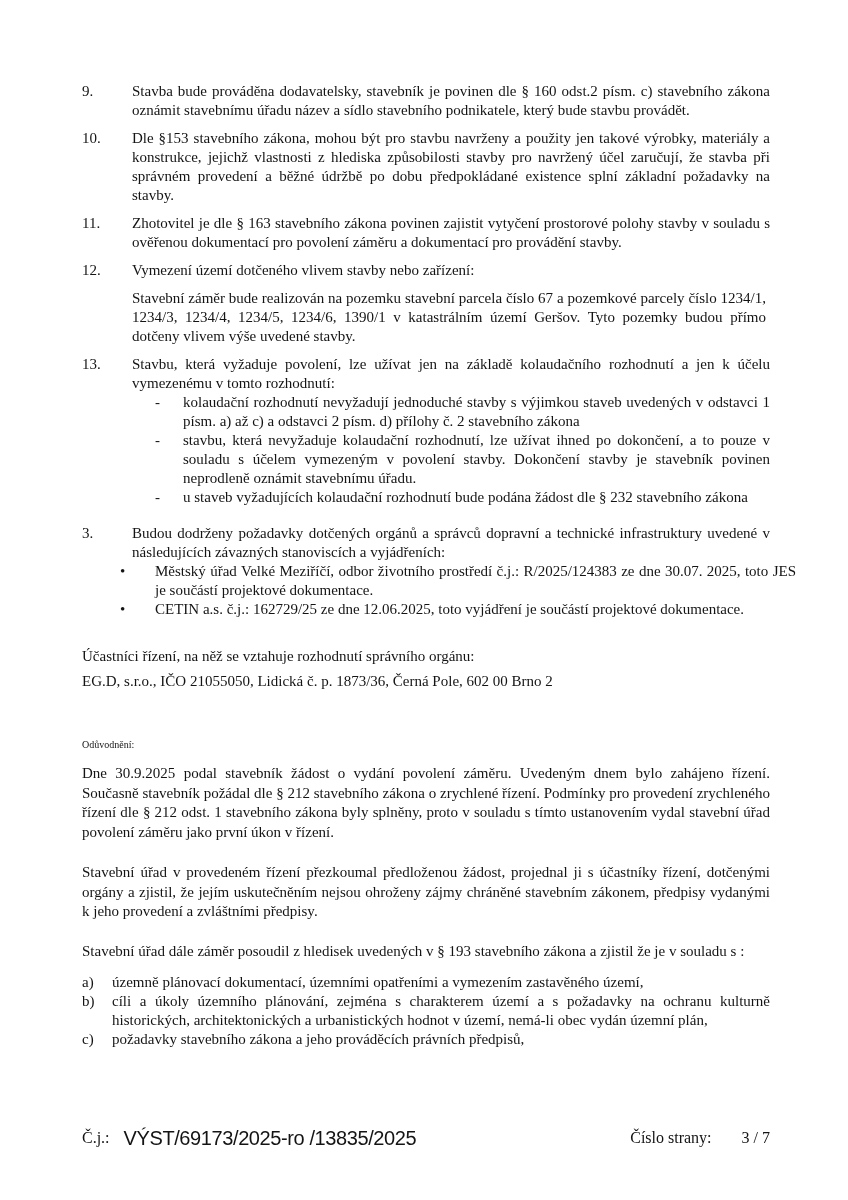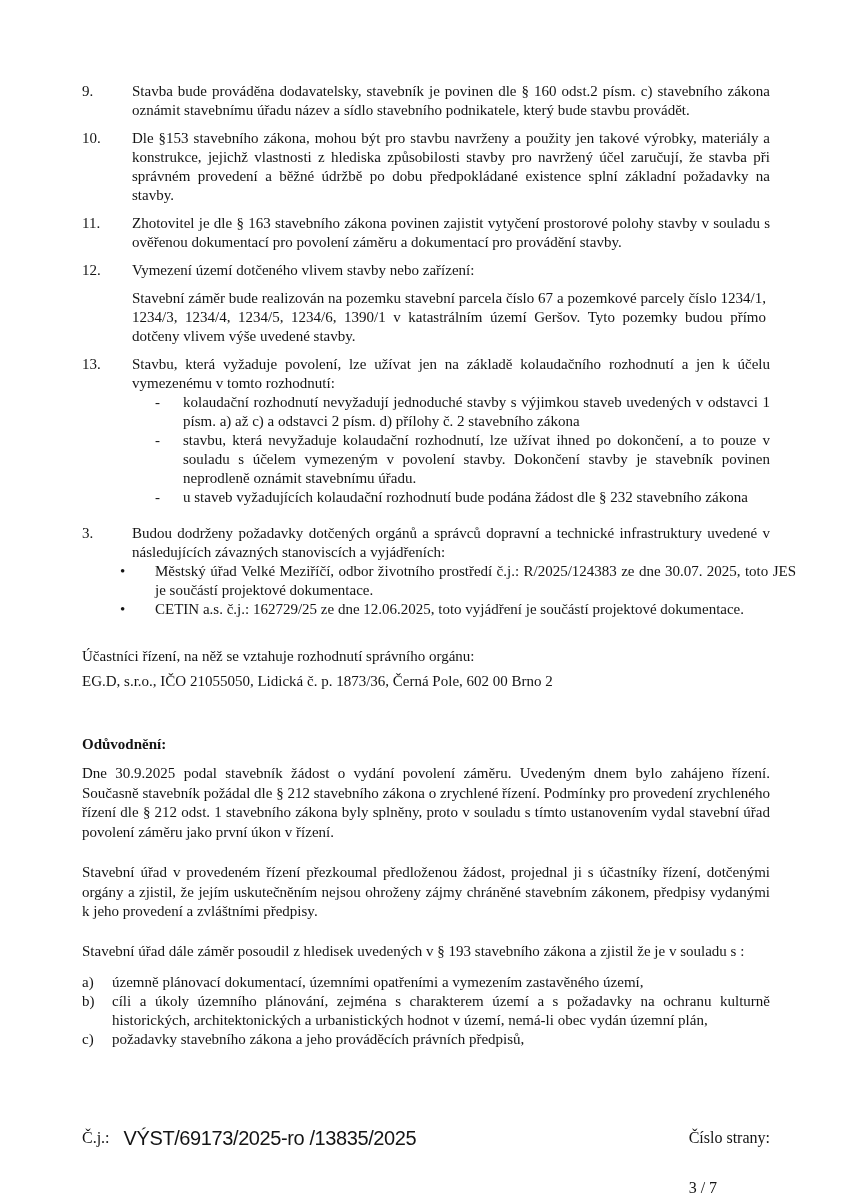--- a/index.html
+++ b/index.html
@@ -32,21 +32,21 @@
   .sub-par { margin: 9px 4px 0 50px; text-align: justify; }
   .dash-row { display: flex; margin-left: 73px; }
   .dash-row .mk { flex: 0 0 28px; }
   .bullet-row { display: flex; margin-left: 38px; }
   .bullet-row .mk { flex: 0 0 35px; }
   .bullet-row .itxt { margin-right: -26px; }
   .item13 { margin-top: 4px; }
   .item14 { margin-top: 17px; }
   .participants-heading { margin: 28px 0 0; }
   .participants-line { margin: 6px 0 0; }
-  .section-heading { margin: 44px 0 6px; font-weight: bold; font-size: 15px; }
+  .section-heading { margin: 44px 0 6px; font-weight: normal; font-size: 10px; }
   .jpar { margin: 21px 0 0; line-height: 19.5px; }
   .jpar.first { margin-top: 10px; }
   .jpar.third { margin-top: 20px; }
   .lettered { margin: 12px 0 0; }
   .letter-row { display: flex; }
   .letter-row .lt { flex: 0 0 30px; }
   .footer {
     position: absolute;
     left: 82px;
     top: 1128px;
@@ -56,21 +56,21 @@
     align-items: baseline;
     font-size: 16px;
     line-height: 20px;
   }
   .footer .left-group { display: inline-flex; gap: 14px; align-items: flex-start; }
   .footer .cj-value {
     font-family: "Liberation Sans", "DejaVu Sans", sans-serif;
     font-size: 20px;
     letter-spacing: -0.4px;
   }
-  .footer .right-group { display: inline-flex; gap: 30px; align-items: baseline; flex-direction: column; }
+  .footer .right-group { display: inline-flex; gap: 30px; align-items: baseline; }
 </style>
 </head>
 <body>
 
 <div class="page">
   <div class="content">
 
     <div class="item">
       <div class="row">
         <span class="num">9.</span>

